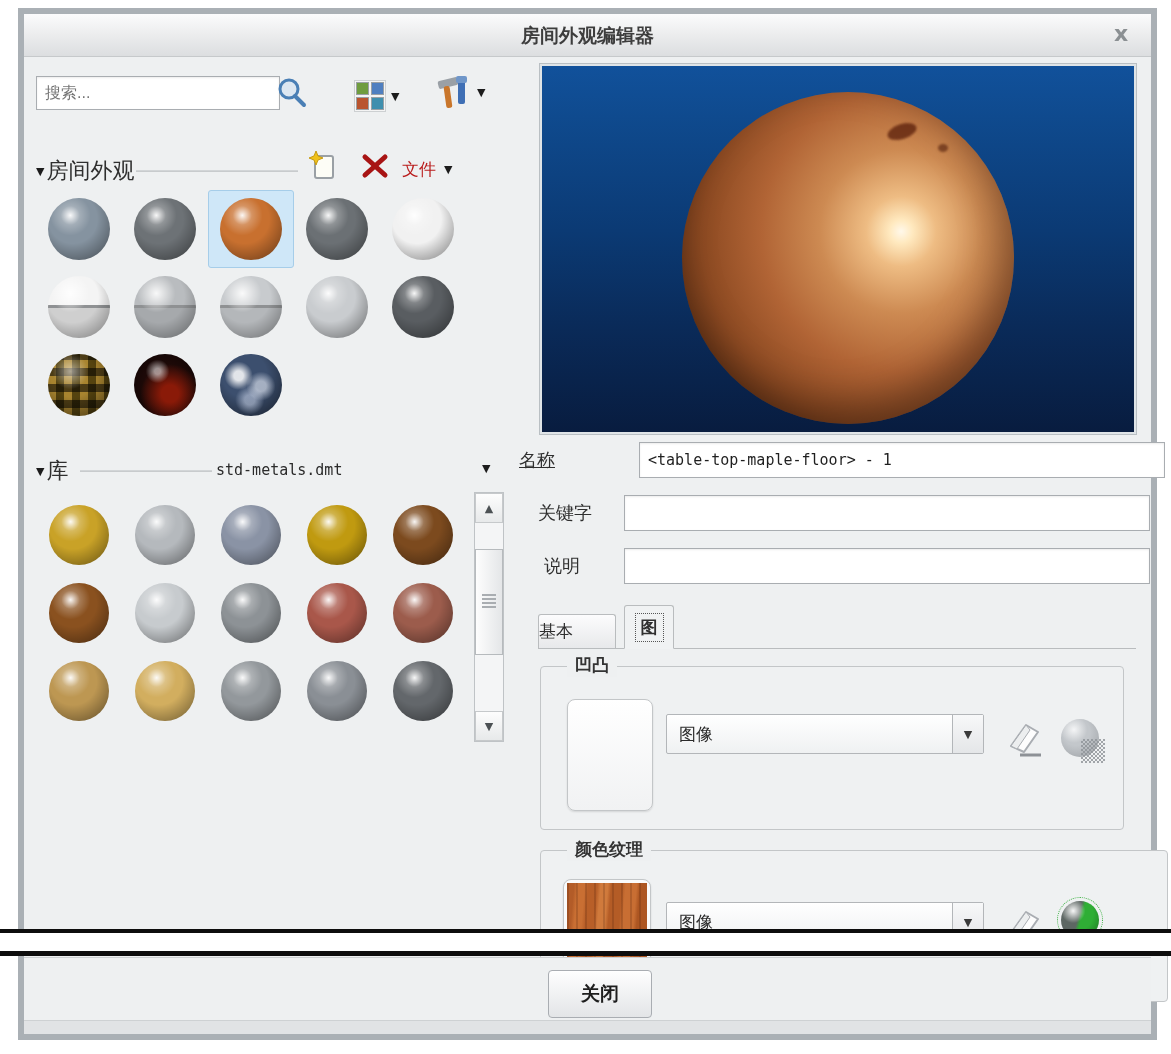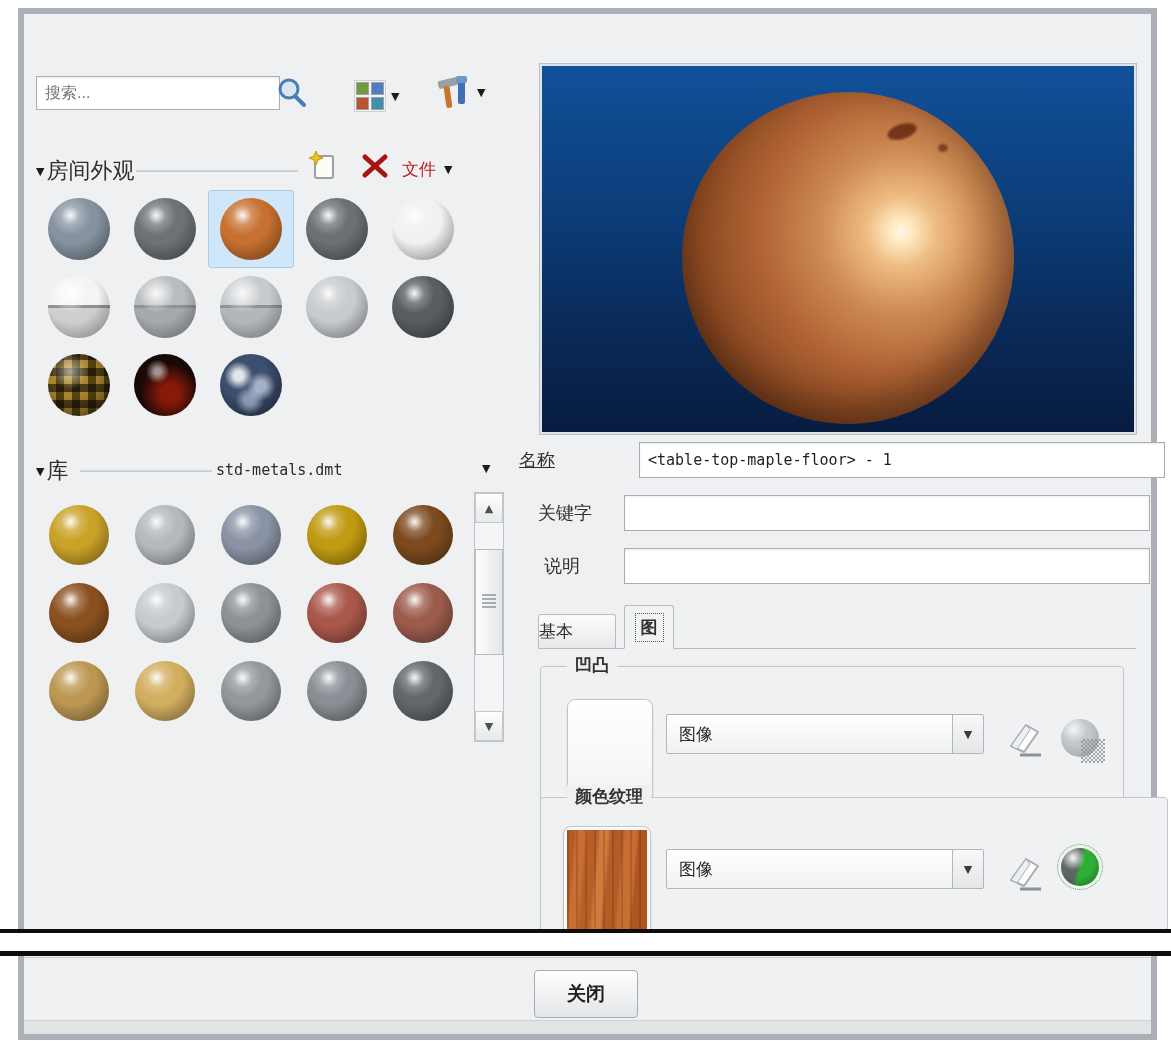--- a/index.html
+++ b/index.html
@@ -118,21 +118,21 @@
     background:linear-gradient(#fcfcfd,#e7e8ea);border:1px solid #b9bcbe;border-bottom:none;
     border-radius:3px 3px 0 0;}
   .tab-map{left:600px;top:591px;width:50px;height:44px;background:#f0f2f3;
     border:1px solid #b9bcbe;border-bottom:1px solid #f0f2f3;border-radius:3px 3px 0 0;z-index:2;
     display:flex;align-items:center;justify-content:center;font-weight:bold;}
   .tab-map .focus{border:1px dotted #555;padding:2px 5px;}
   .tab-line{position:absolute;left:514px;top:634px;width:598px;height:1px;background:#b9bcbe;}
   
   .groupbox{position:absolute;border:1px solid #c3c6c8;border-radius:4px;background:#eff1f2;}
   .gb-bump{left:516px;top:652px;width:582px;height:162px;}
-  .gb-tex{left:516px;top:783px;width:582px;height:150px;padding-left:44px;}
+  .gb-tex{left:516px;top:836px;width:582px;height:150px;padding-left:44px;}
   .legend{position:absolute;top:-13px;left:26px;background:#eef0f1;padding:0 8px;
     font-weight:bold;font-size:17px;color:#333;}
   .thumb{position:absolute;box-sizing:border-box;border:1px solid #c3c6c8;border-radius:8px;
     background:linear-gradient(#ffffff,#f1f2f3);box-shadow:0 1px 2px rgba(0,0,0,.12);}
   .thumb-bump{left:26px;top:32px;width:86px;height:112px;}
   .thumb-tex{left:22px;top:28px;width:88px;height:116px;padding:3px;background:#fafafa;}
   .thumb-tex .wood{width:100%;height:100%;
     background-image:
       repeating-linear-gradient(90deg, rgba(60,20,5,.18) 0 2px, rgba(255,255,255,0) 2px 9px),
       linear-gradient(95deg,#b35c28 0 8%,#c96f33 12% 20%,#b85f28 24% 34%,#d07a3c 38% 46%,#b45c26 50% 62%,#c86e33 66% 78%,#ad5622 82% 100%);}
@@ -157,35 +157,39 @@
       background-size:4px 4px;background-position:0 0,2px 2px;opacity:.8;}
   .ms-tex{left:520px;top:50px;outline:1px dotted #38b13e;outline-offset:3px;background-image:
       radial-gradient(circle at 32% 26%, rgba(255,255,255,.95) 0%, rgba(255,255,255,0) 32%),
       radial-gradient(circle at 40% 34%, rgba(0,0,0,0) 50%, rgba(0,0,0,.35) 95%),
       linear-gradient(105deg,#5d6663 0 44%,#2fae35 52%);}
   
   .footer{position:absolute;left:0;bottom:0;width:100%;height:76px;background:#eef0f1;
     border-top:1px solid #cdd0d2;}
   .footer-strip{position:absolute;left:0;bottom:0;width:100%;height:13px;background:#e1e3e5;
     border-top:1px solid #ced1d3;}
-  .close-button{position:absolute;left:510px;top:12px;width:102px;height:46px;
+  .close-button{position:absolute;left:524px;top:12px;width:102px;height:46px;
     background:linear-gradient(#fefefe,#e3e5e7);border:1px solid #a9adb2;border-radius:4px;
     font-weight:bold;font-size:19px;color:#1e1e1e;text-align:center;line-height:44px;
     box-shadow:inset 0 1px 0 #fff;}
   
   .cut{position:absolute;left:0;width:1171px;z-index:40;}
   .cut1{top:929px;height:4px;background:#0d0d0d;}
   .cutband{top:933px;height:18px;background:#ffffff;}
   .cut2{top:951px;height:5px;background:#0d0d0d;}
 </style>
 </head>
 <body>
 
 <div class="dialog">
 
+  <div class="titlebar">
+    <div class="title">房间外观编辑器</div>
+    <div class="close-btn">x</div>
+  </div>
 
   <input class="search-input" type="text" placeholder="搜索..." style="">
   <div class="icon-btn mag">
     <svg width="36" height="36" viewBox="0 0 36 36">
       <circle cx="15" cy="13" r="9" fill="rgba(190,215,240,.35)" stroke="#4a7fb5" stroke-width="3"></circle>
       <line x1="21" y1="20" x2="30" y2="29" stroke="#4a7fb5" stroke-width="4" stroke-linecap="round"></line>
     </svg>
   </div>
   <div class="icon-btn gallery">
     <span class="tile-grid">

